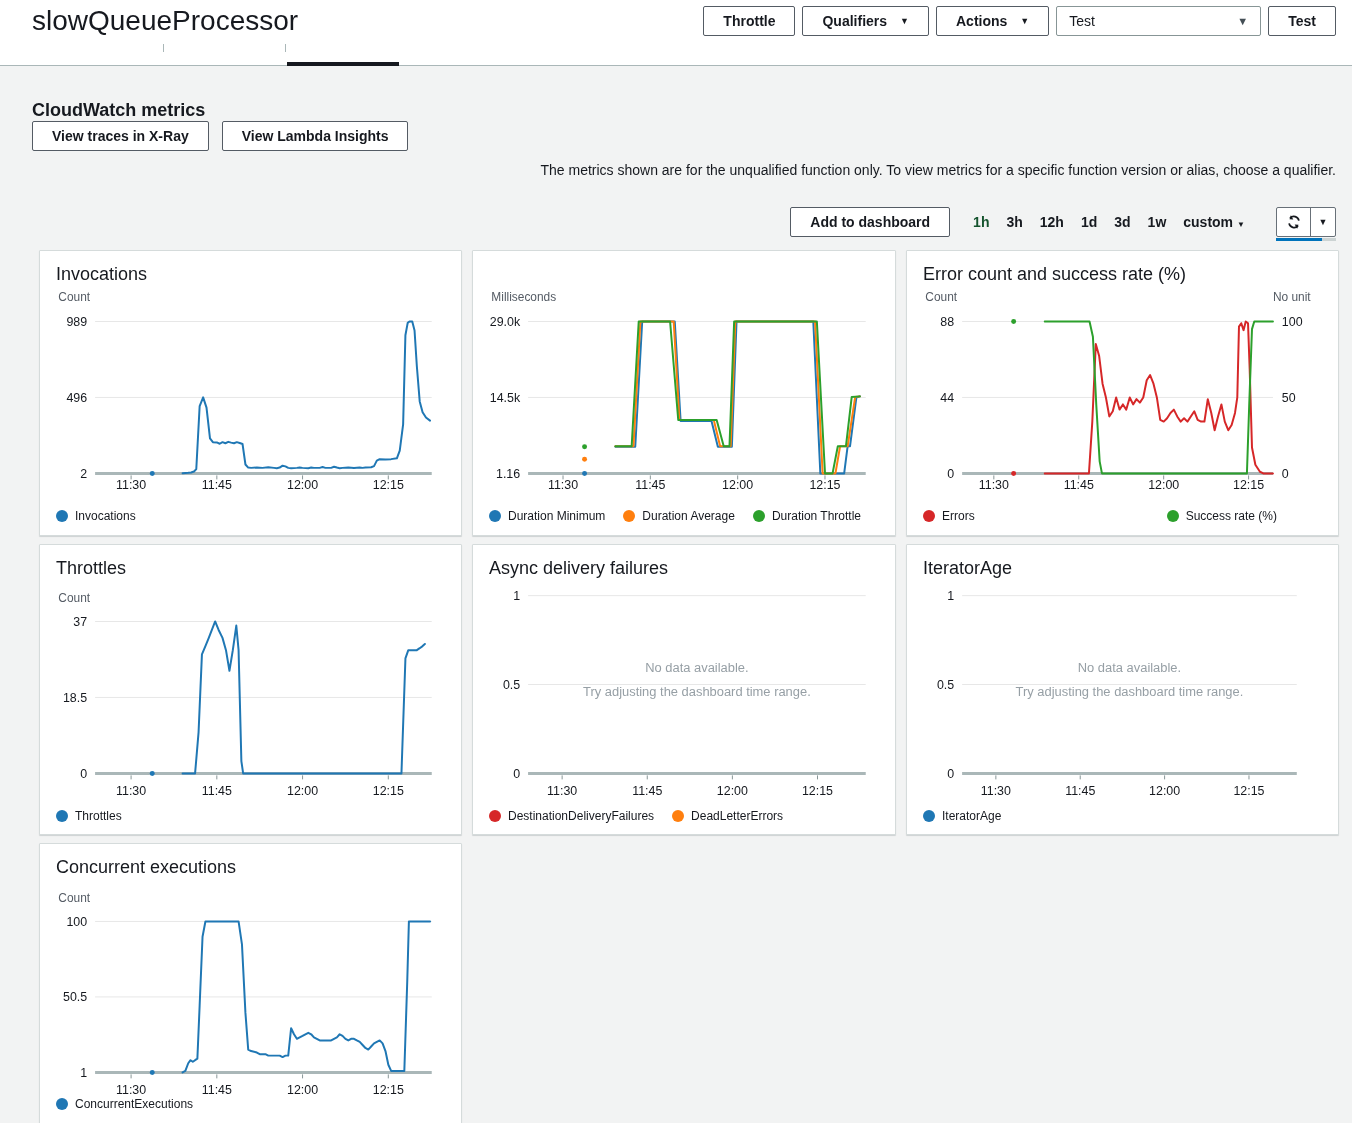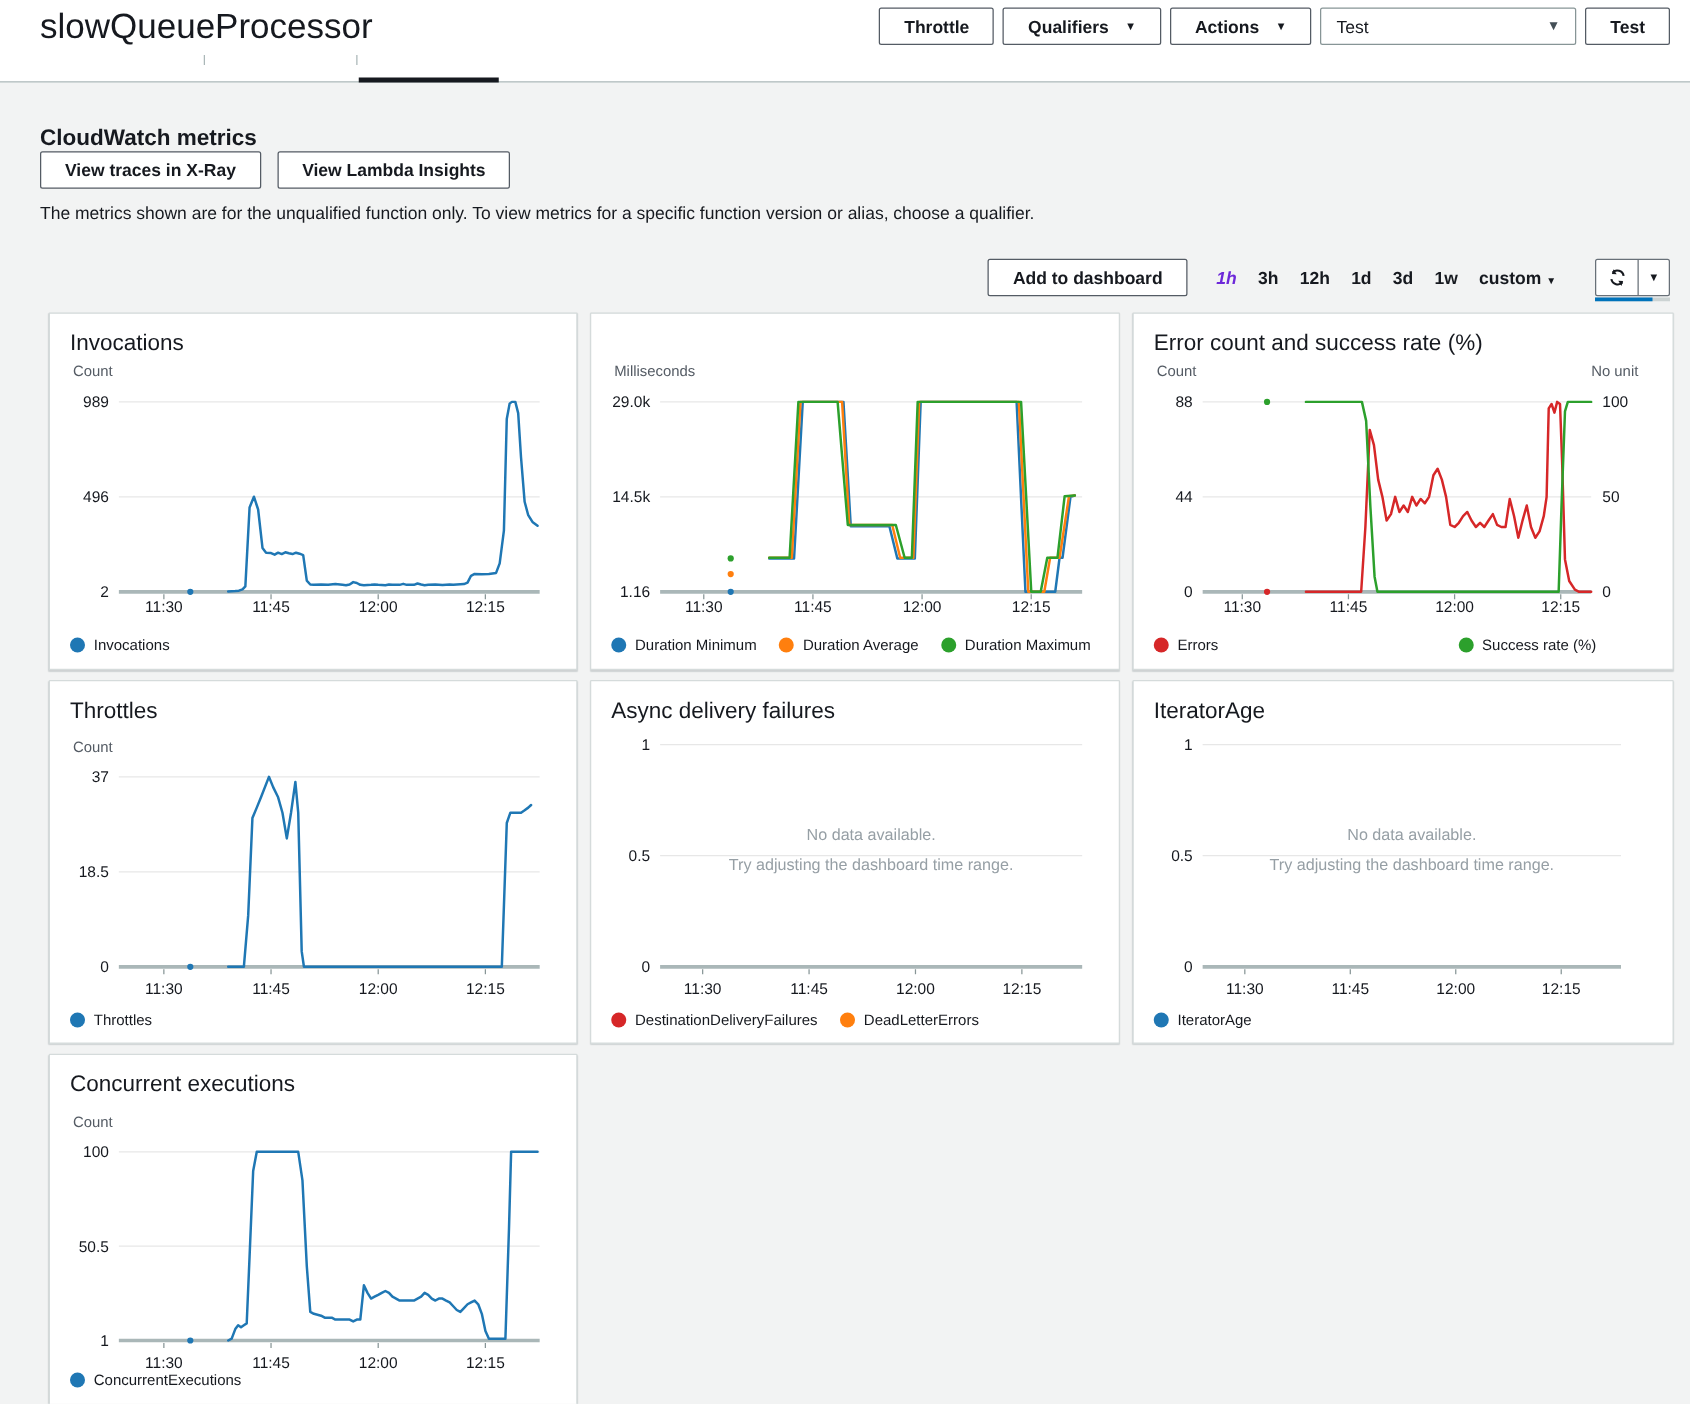--- a/index.html
+++ b/index.html
@@ -27,26 +27,26 @@
     font-size:14px; color:#16191f; cursor:pointer;
   }
   .sel .caret { font-size:11px; color:#444f56; }
   .tabsep { position:absolute; top:44px; width:1px; height:8px; background:#aab7b8; }
   .sep1 { left:163px; } .sep2 { left:285px; }
   .active-ind { position:absolute; bottom:-1px; left:287px; width:112px; height:4px; background:#16191f; cursor:pointer; }
   
   .metrics-row { display:flex; justify-content:space-between; align-items:flex-start; margin:30px 16px 0 32px;flex-direction:column; }
   .metrics-row h2 { margin:4px 0 0; font-size:18px; font-weight:700; color:#16191f; }
   .head-btns { display:flex; gap:13px;border-radius:13px; }
-  .desc { margin:11px 16px 0 32px; font-size:14px; color:#16191f; }
+  .desc { margin:11px 16px 0 32px; font-size:14px; color:#16191f;text-align:right; }
   
   .toolbar { display:flex; justify-content:flex-end; align-items:center; margin:28px 16px 0 0; height:31px; }
   .ranges { display:flex; align-items:center; gap:17px; margin-left:23px; font-size:14px; font-weight:700; color:#16191f; }
   .range { cursor:pointer; }
-  .range.sel-range { color:#6d28d9;font-style:italic; }
+  .range.sel-range { color:#14532d; }
   .custom { cursor:pointer; }
   .custom .caret { font-size:8px; margin-left:4px; color:#16191f; }
   .refresh-group { position:relative; display:flex; margin-left:31px; height:30px; background:#fff; border:1px solid #687078; border-radius:2px; }
   .rseg { width:33px; display:flex; align-items:center; justify-content:center; cursor:pointer; }
   .rseg.dd { width:25px; border-left:1px solid #687078; }
   .rseg .caret { font-size:9px; color:#16191f; }
   .progress { position:absolute; left:-1px; right:-1px; top:100%; margin-top:2px; height:3px; background:#ccd3d3; }
   .progress > span { display:block; height:100%; width:76%; background:#0073bb; }
   
   .grid {
@@ -199,21 +199,21 @@
           <span class="li">
             <i style="background: rgb(31, 119, 180);"></i>
             <em>Duration Minimum</em>
           </span>
           <span class="li">
             <i style="background: rgb(255, 127, 14);"></i>
             <em>Duration Average</em>
           </span>
           <span class="li">
             <i style="background: rgb(44, 160, 44);"></i>
-            <em>Duration Maximum</em>
+            <em>Duration Throttle</em>
           </span>
         </div>
     </section>
     <section class="card">
       <h3>Error count and success rate (%)</h3>
       <svg class="chart" viewBox="0 0 433 286">
           <line x1="55" x2="368" y1="71" y2="71" stroke="#e7e7e7" stroke-width="1"></line>
           <line x1="55" x2="368" y1="147.5" y2="147.5" stroke="#e7e7e7" stroke-width="1"></line>
           <line x1="55" x2="368" y1="224" y2="224" stroke="#aab7b8" stroke-width="3"></line>
           <text x="47" y="75.5" text-anchor="end" font-size="12.5" fill="#16191f">88</text>

